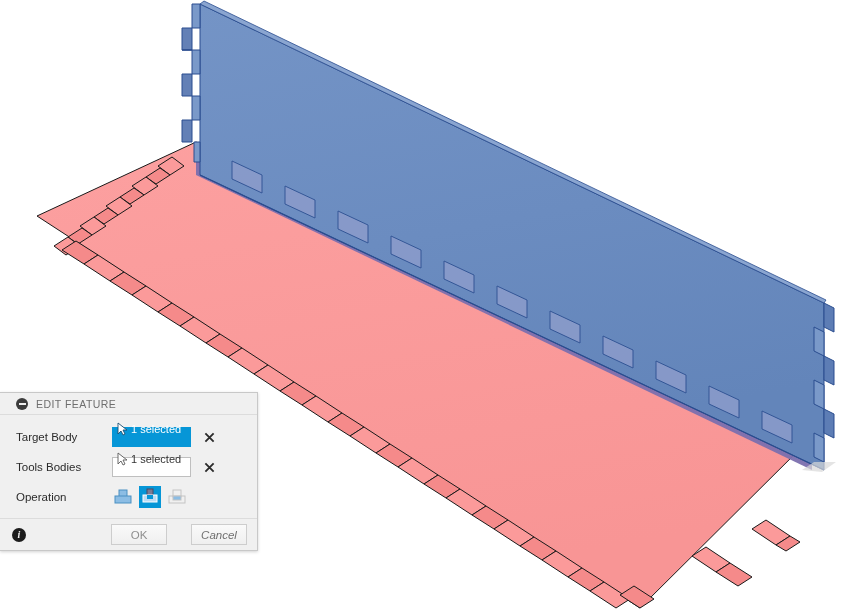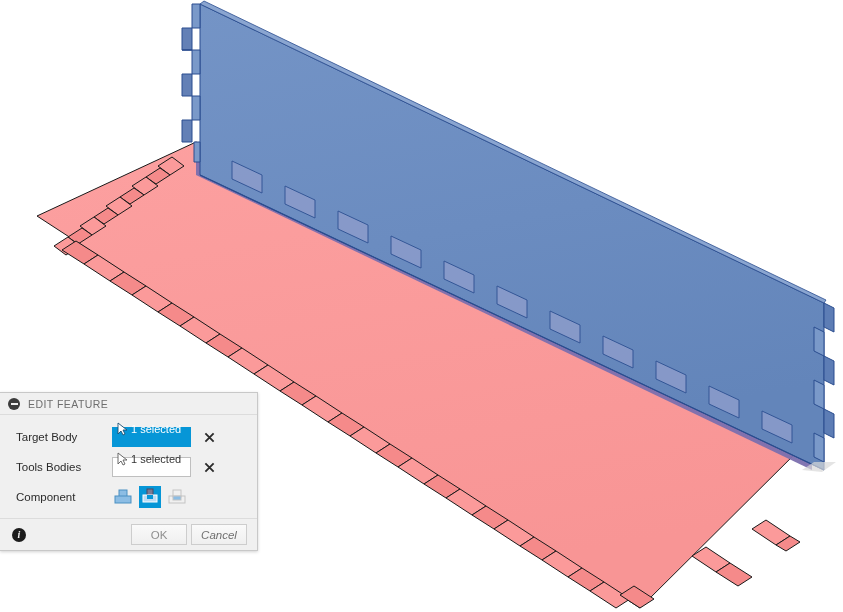--- a/index.html
+++ b/index.html
@@ -31,21 +31,21 @@
     border: 1px solid #c8c8c8;
     border-left: none;
     box-shadow: 0 1px 3px rgba(0,0,0,0.18);
     font-size: 11.5px;
     color: #2b2b2b;
     user-select: none;
   }
   .dlg-header {
     height: 22px;
     display: flex; align-items: center;
-    padding-left: 8px;
+    padding-left: 16px;
     background: #f0f0f0;
     border-bottom: 1px solid #dcdcdc;
     letter-spacing: .45px;
     color: #6e6e6e;
     font-size: 10.5px;
   }
   .collapse-icon {
     width: 12px; height: 12px; border-radius: 50%;
     background: #3c3c3c;
     position: relative;
@@ -124,21 +124,21 @@
     display: flex; align-items: center; justify-content: center;
     font-family: "Liberation Serif", serif;
     cursor: pointer;
   }
   .footer-spacer { flex: 1 1 auto; }
   .btn {
     height: 21px; min-width: 56px;
     font-size: 11.5px; color: #8f8f8f;
     background: linear-gradient(#fafafa,#efefef);
     border: 1px solid #cdcdcd;
-    margin-left: 4px;
+    margin-left: 24px;
     cursor: pointer;
     font-family: "Liberation Sans", sans-serif;
   }
   .btn.cancel { color: #707070; font-style: italic; }
 </style>
 </head>
 <body>
 
 <div id="stage">
 
@@ -298,21 +298,21 @@
           <span>1 selected</span>
         </div>
         <span class="clear-x">
           <svg viewBox="0 0 12 12" width="11" height="11">
             <path d="M1.5 1.5 L10.5 10.5 M10.5 1.5 L1.5 10.5" stroke="#2b2b2b" stroke-width="2" stroke-linecap="butt"></path>
           </svg>
         </span>
       </div>
 
       <div class="row">
-        <span class="row-label">Component</span>
+        <span class="row-label">Operation</span>
         <div class="op-group">
 
           <div class="op-btn">
             <svg viewBox="0 0 18 18" width="18" height="18">
               <rect x="5" y="2" width="8" height="7" fill="#8cbde4" stroke="#4a90c2" stroke-width="1"></rect>
               <rect x="1" y="8" width="16" height="7" fill="#8cbde4" stroke="#4a90c2" stroke-width="1"></rect>
             </svg>
           </div>
 
           <div class="op-btn selected">

